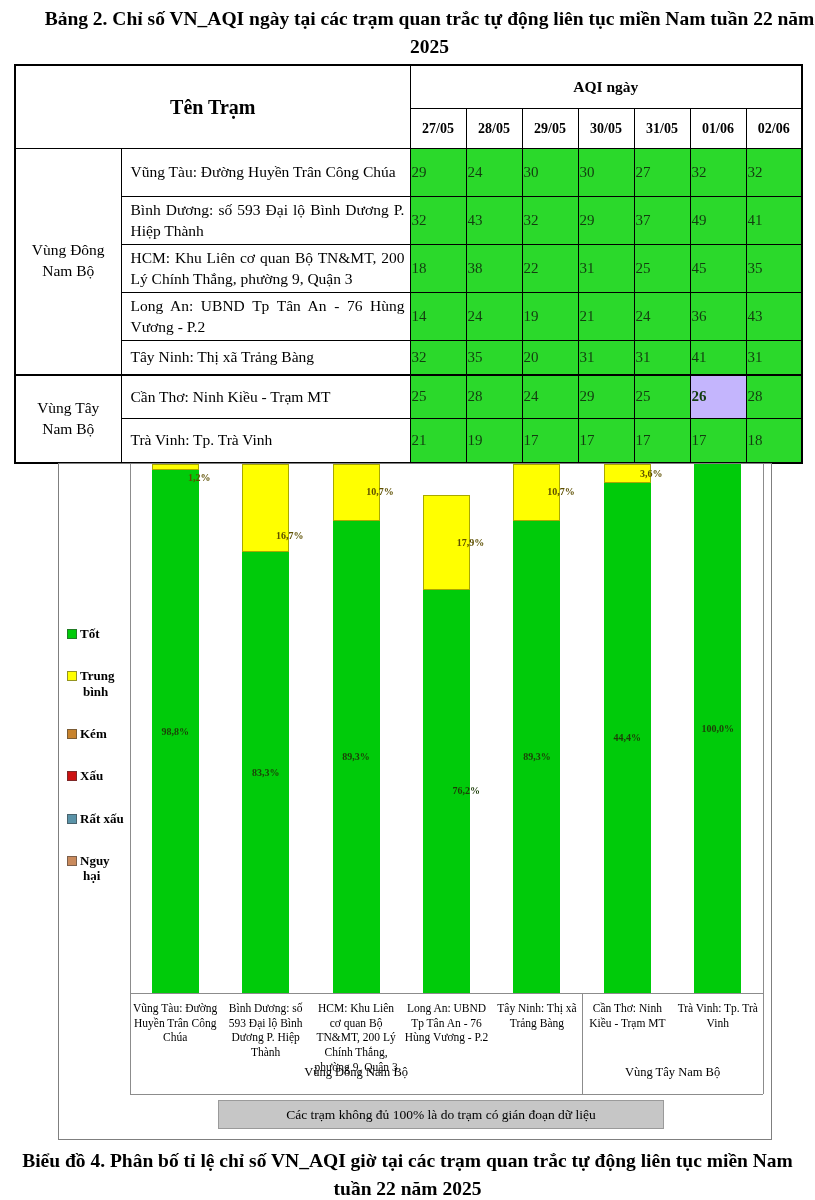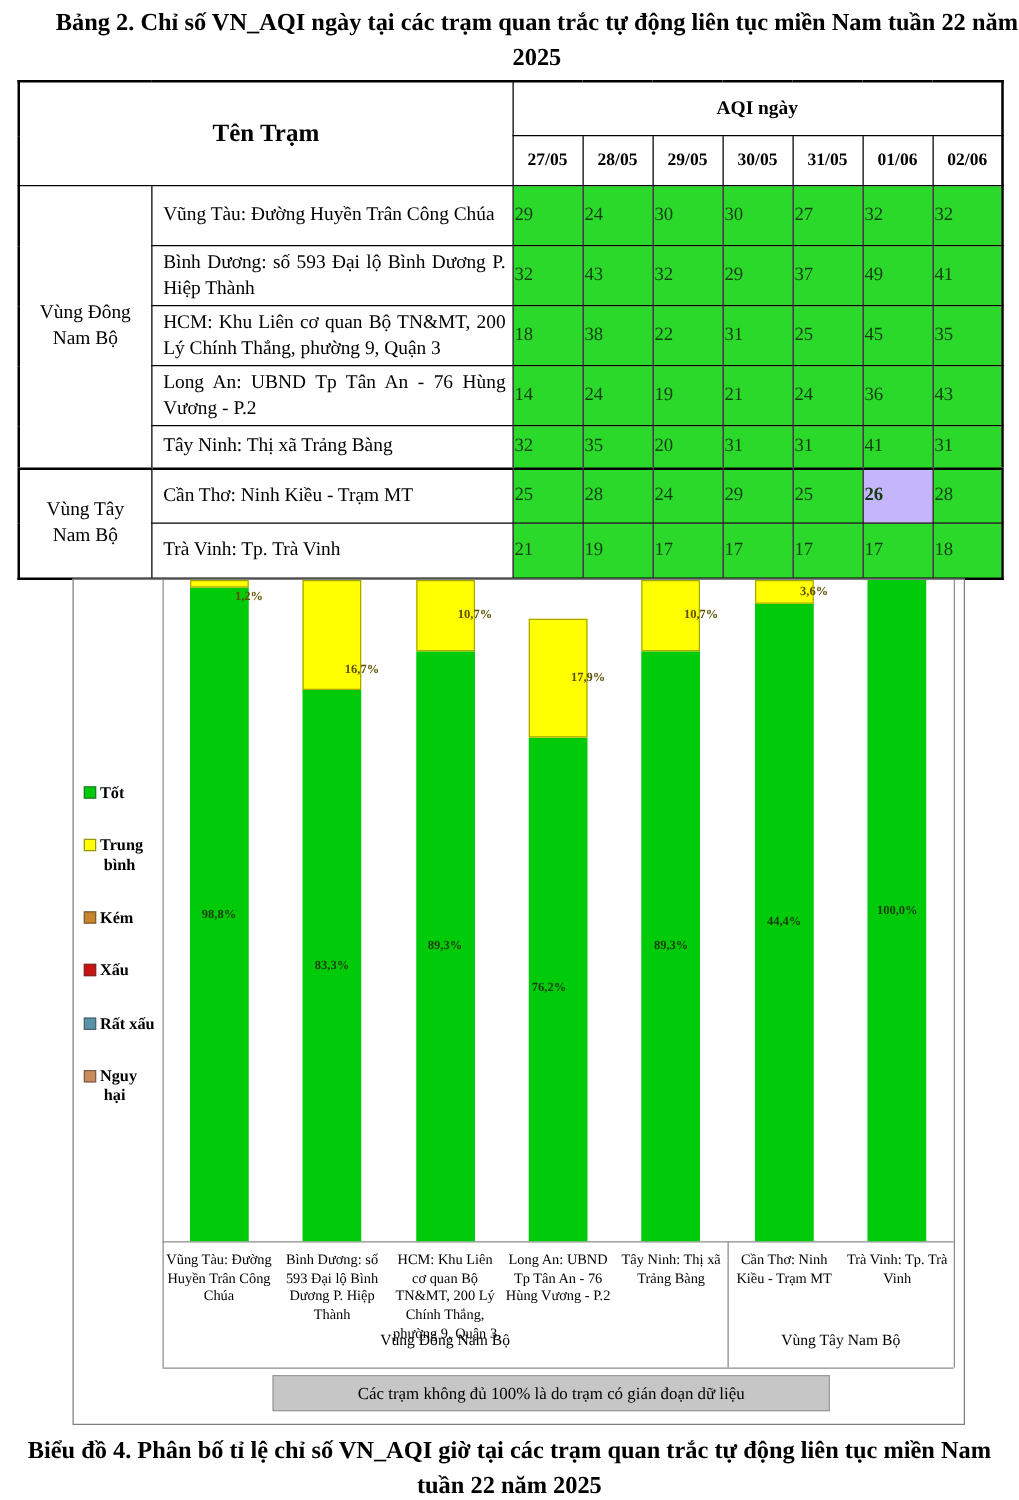--- a/index.html
+++ b/index.html
@@ -208,21 +208,21 @@
       <div class="seg-label lab-good" style="left: 161.429px; width: 90.4286px; top: 301.671px;">83,3%</div>
       <div class="seg-label lab-mid" style="left: 161.429px; width: 90.4286px; top: 37.1715px; margin-top: 28px;">16,7%</div>
       <div class="cat-label" style="left: 161.429px; width: 90.4286px;">Bình Dương: số 593 Đại lộ Bình Dương P. Hiệp Thành</div>
       <div class="seg seg-good" style="left: 273.571px; top: 56.603px; width: 47px; height: 472.397px; background: rgb(0, 203, 10);"></div>
       <div class="seg seg-mid" style="left: 273.571px; top: 1.42109e-14px; width: 47px; height: 56.603px; background: rgb(255, 255, 0);"></div>
       <div class="seg-label lab-good" style="left: 251.857px; width: 90.4286px; top: 285.801px;">89,3%</div>
       <div class="seg-label lab-mid" style="left: 251.857px; width: 90.4286px; top: 21.3015px;">10,7%</div>
       <div class="cat-label" style="left: 251.857px; width: 90.4286px;">HCM: Khu Liên cơ quan Bộ TN&amp;MT, 200 Lý Chính Thắng, phường 9, Quận 3</div>
       <div class="seg seg-good" style="left: 364px; top: 125.902px; width: 47px; height: 403.098px; background: rgb(0, 203, 10);"></div>
       <div class="seg seg-mid" style="left: 364px; top: 31.211px; width: 47px; height: 94.691px; background: rgb(255, 255, 0);"></div>
-      <div class="seg-label lab-good" style="left: 335px; width: 90.4286px; top: 320.451px; font-family: Liberation Serif, serif;">76,2%</div>
+      <div class="seg-label lab-good" style="left: 362px; width: 90.4286px; top: 320.451px; font-family: Liberation Serif, serif;">76,2%</div>
       <div class="seg-label lab-mid" style="left: 342.286px; width: 90.4286px; top: 71.5565px;">17,9%</div>
       <div class="cat-label" style="left: 342.286px; width: 90.4286px;">Long An: UBND Tp Tân An - 76 Hùng Vương - P.2</div>
       <div class="seg seg-good" style="left: 454.429px; top: 56.603px; width: 47px; height: 472.397px; background: rgb(0, 203, 10);"></div>
       <div class="seg seg-mid" style="left: 454.429px; top: 1.42109e-14px; width: 47px; height: 56.603px; background: rgb(255, 255, 0);"></div>
       <div class="seg-label lab-good" style="left: 432.714px; width: 90.4286px; top: 285.801px;">89,3%</div>
       <div class="seg-label lab-mid" style="left: 432.714px; width: 90.4286px; top: 21.3015px;">10,7%</div>
       <div class="cat-label" style="left: 432.714px; width: 90.4286px;">Tây Ninh: Thị xã Trảng Bàng</div>
       <div class="seg seg-good" style="left: 544.857px; top: 19.044px; width: 47px; height: 509.956px; background: rgb(0, 203, 10);"></div>
       <div class="seg seg-mid" style="left: 544.857px; top: -1.77636e-14px; width: 47px; height: 19.044px; background: rgb(255, 255, 0);"></div>
       <div class="seg-label lab-good" style="left: 523.143px; width: 90.4286px; top: 267.022px;">44,4%</div>

